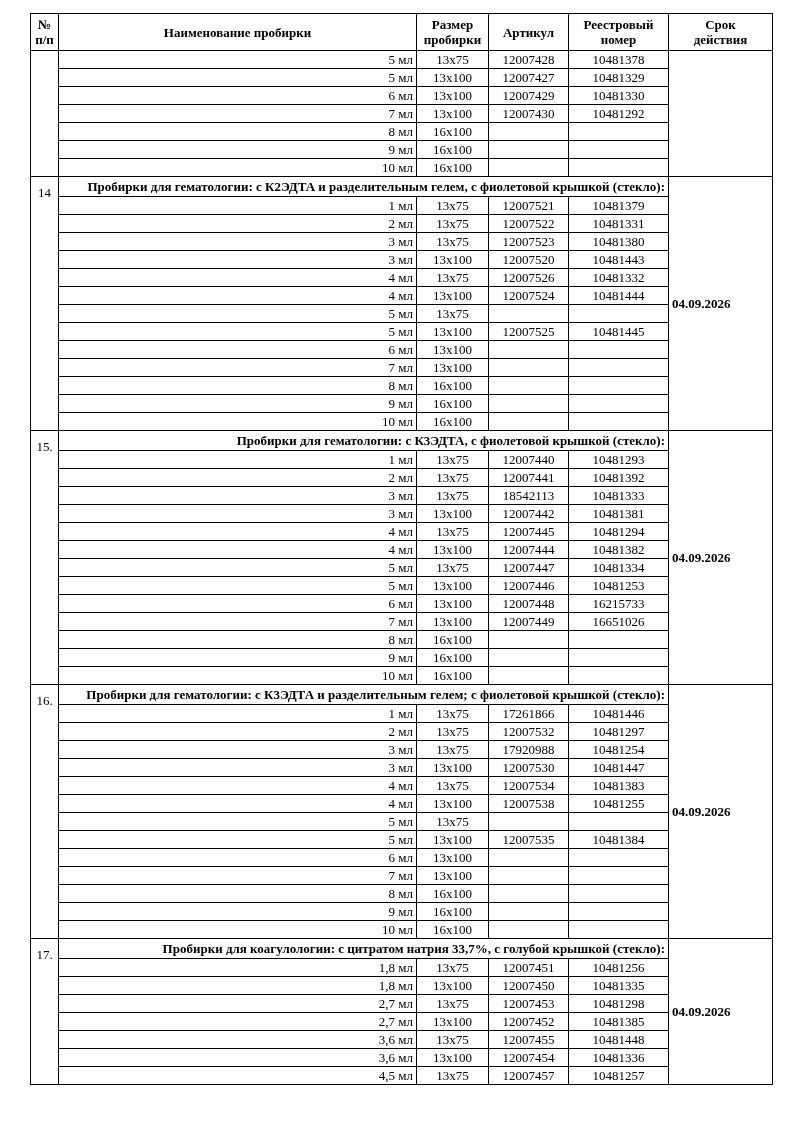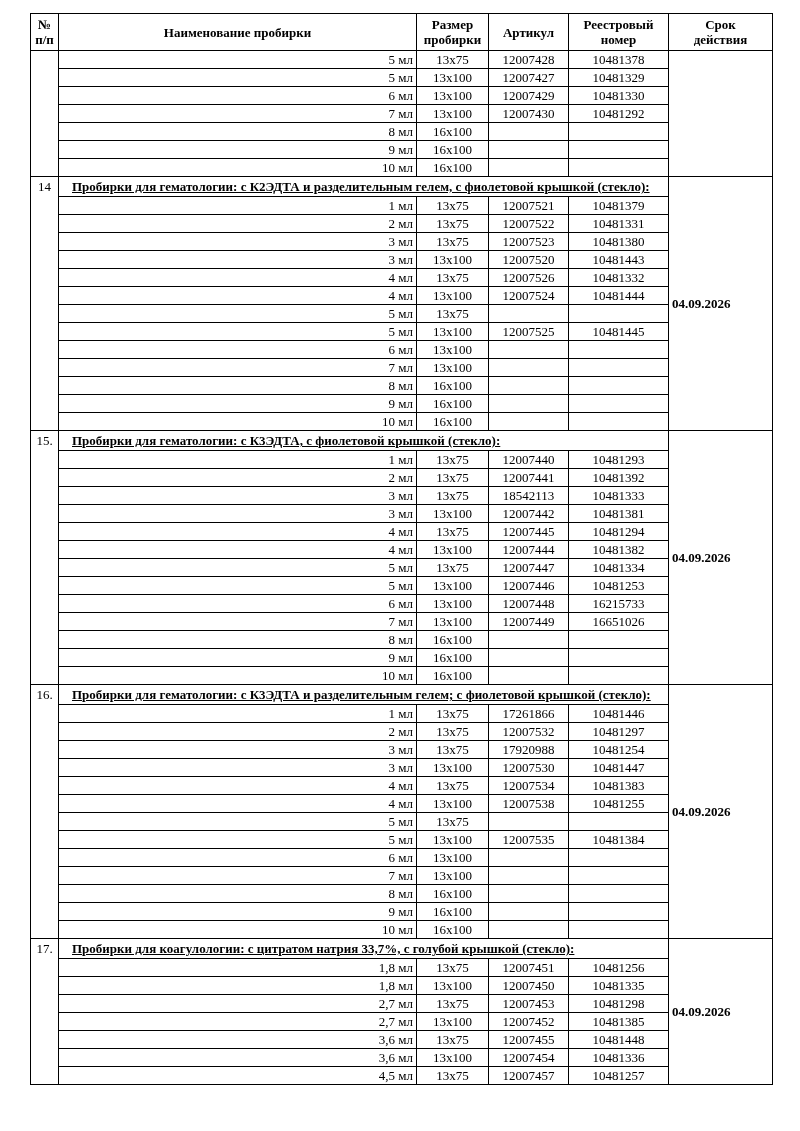--- a/index.html
+++ b/index.html
@@ -28,28 +28,27 @@
   thead th {
     font-weight: bold;
     text-align: center;
     white-space: pre-line;
     padding: 3px 2px;
   }
   td.name-cell { text-align: right; padding-left: 4px; }
   td.center { text-align: center; }
   td.section-title {
     font-weight: bold;
-    text-align: left;
-    padding: 2px 13px;
-    text-decoration: underline;
+    text-align: right;
+    padding: 2px 3px;
   }
   td.num-cell {
     text-align: center;
     vertical-align: top;
-    padding-top: 2px;
+    padding-top: 8px;
     margin-top: 17px;
   }
   td.expiry-cell {
     text-align: left;
     vertical-align: middle;
     font-weight: bold;
   }
   col.c-num { width: 28px; }
   col.c-name { width: 358px; }
   col.c-size { width: 72px; }

